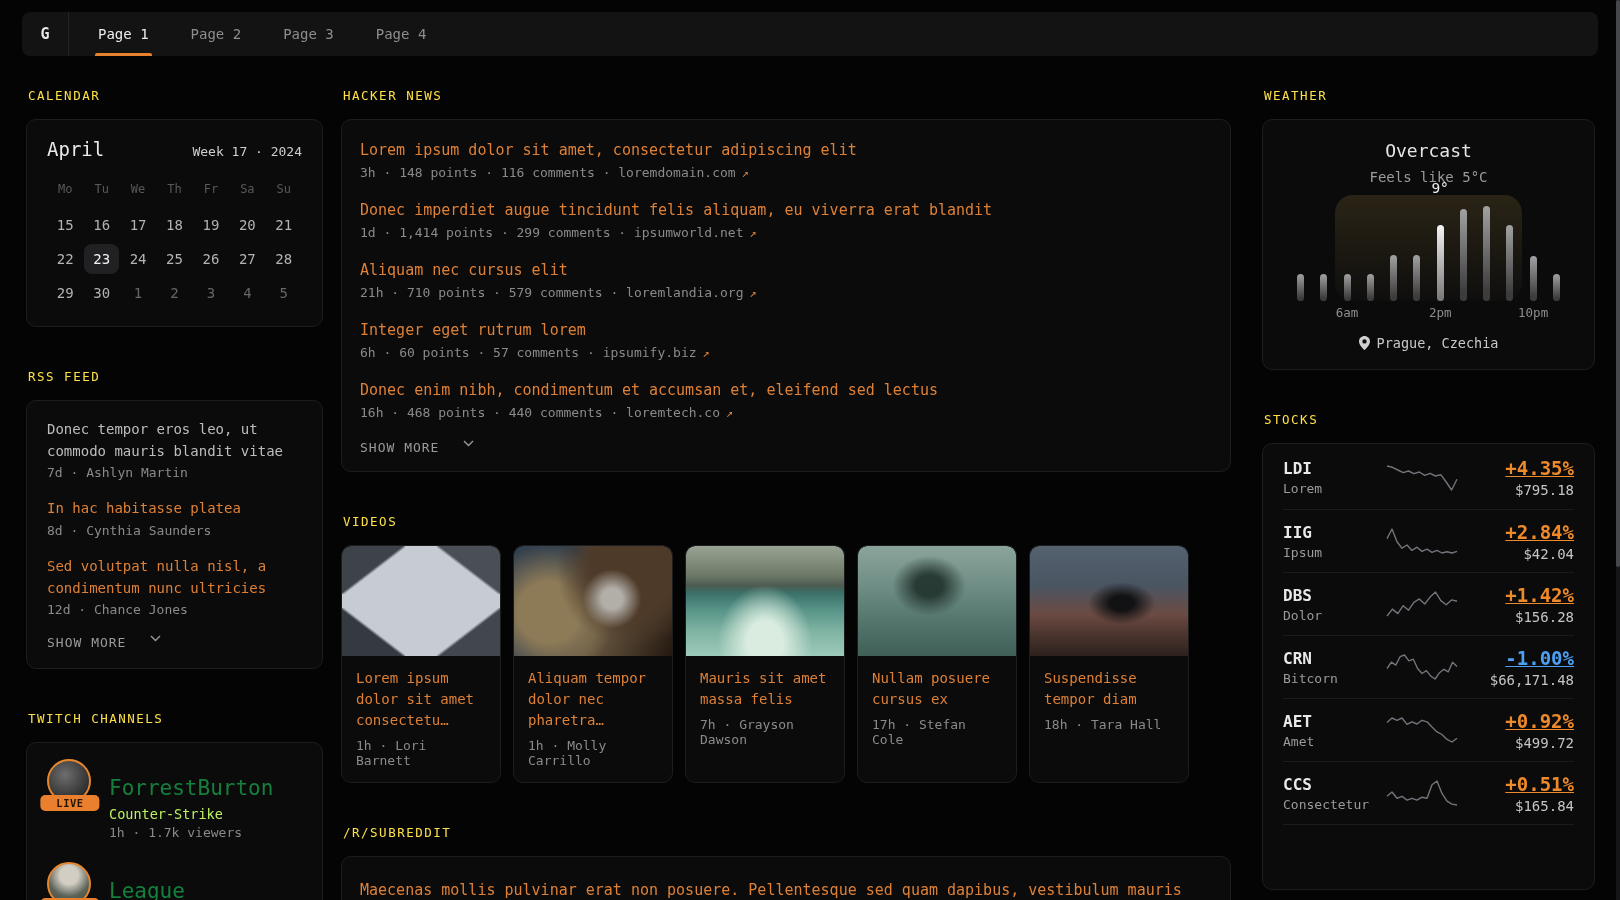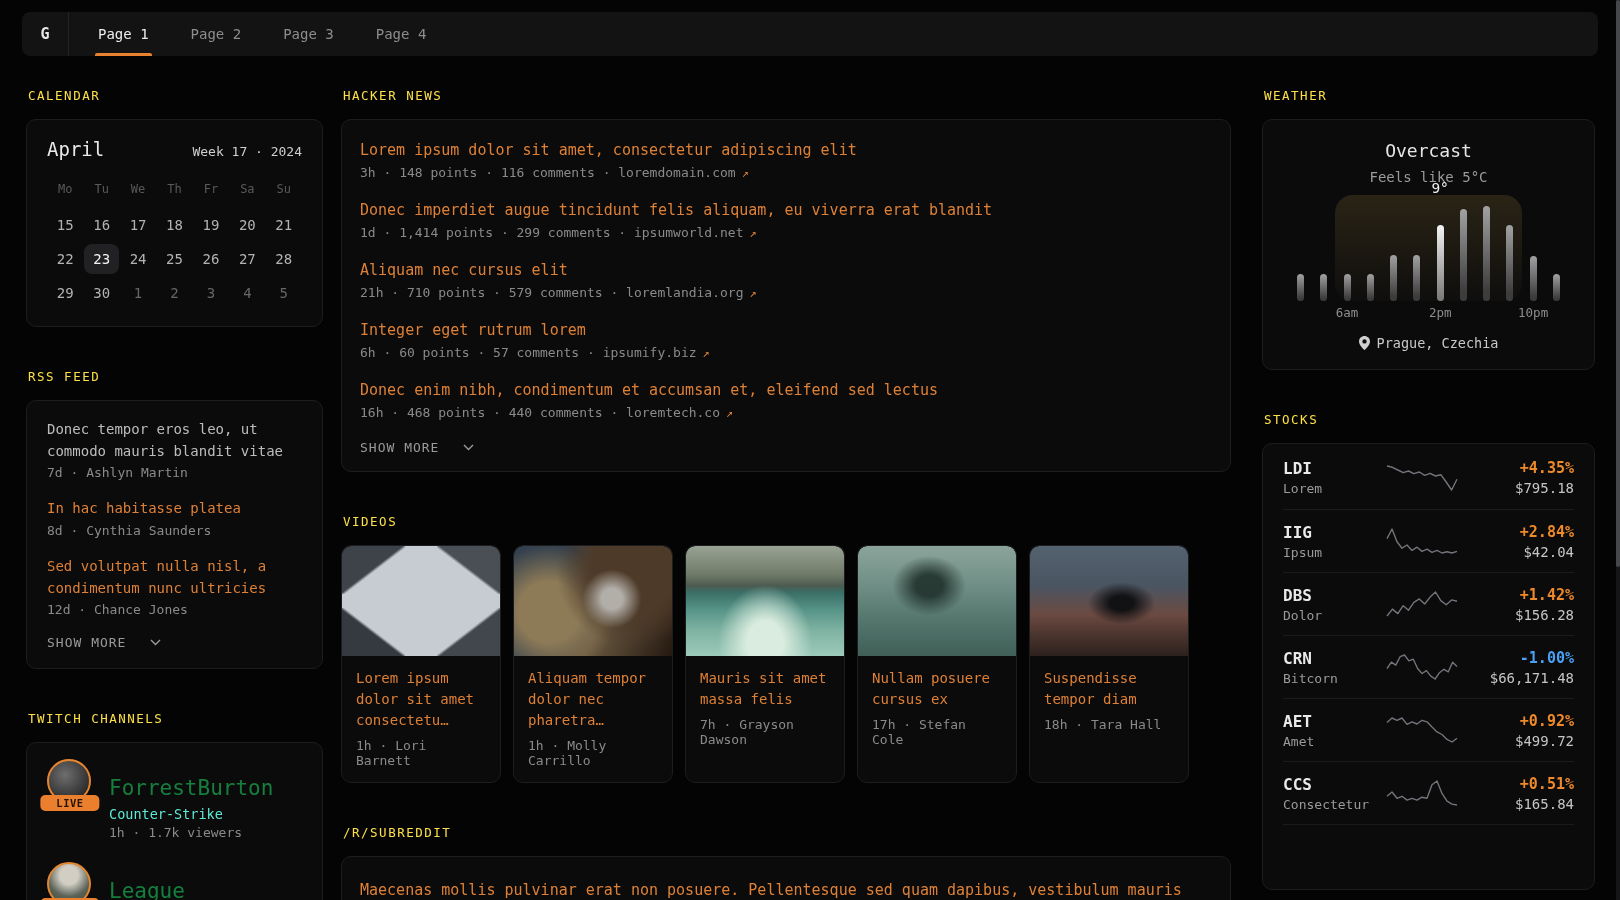--- a/index.html
+++ b/index.html
@@ -55,40 +55,40 @@
   }
   .cal-day.muted { color:#676767; }
   .cal-day.selected { background:#212124; color:#f2f2f2; }
   
   .pad-card { padding:18px 20px; }
   .feed-item { margin-bottom:18px; }
   .feed-title { font-size:14px; line-height:1.55; color:#de8136; cursor:pointer; display:block; }
   .feed-title.read { color:#bdbdbd; }
   .feed-meta { font-size:13px; color:#8a8a8a; margin-top:3px; }
   .show-more {
-    display:flex; align-items:center; gap:24px;
+    display:flex; gap:24px;
     font-size:13px; letter-spacing:1px; color:#9a9a9a; cursor:pointer; margin-top:2px;
   }
   
   .tw-card { padding:16px 20px; }
   .tw-row { display:flex; gap:16px; margin-bottom:22px; cursor:pointer; }
   .tw-avatar-wrap { position:relative; width:46px; height:46px; flex:none; }
   .tw-avatar {
     width:44px; height:44px; border-radius:50%;
     border:2px solid #e5852f;
   }
   .av-1 { background:radial-gradient(circle at 40% 35%, #6e6e6e, #2b2b2b 75%); }
   .av-2 { background:radial-gradient(circle at 50% 28%, #d3cec4 0 26%, #5c6459 60%, #394139); }
   .live-badge {
     position:absolute; left:50%; bottom:-6px; transform:translateX(-50%);
     background:#ea7f2e; color:#20130394; color:#241503; font-size:10.5px; font-weight:bold;
     padding:2px 16px; border-radius:5px; letter-spacing:0.5px;
   }
   .tw-name { font-size:21px; color:#15803d; line-height:1.3;margin-top:16px; }
-  .tw-game { font-size:13.5px; color:#5eead4; margin-top:3px; }
+  .tw-game { font-size:13.5px; color:#bef264; margin-top:3px; }
   .tw-meta { font-size:13px; color:#8a8a8a; margin-top:3px; }
   
   .hn-card { padding:20px 18px 16px; }
   .hn-item { margin-bottom:20px; }
   .hn-title { font-size:15px; color:#de8136; line-height:1.4; cursor:pointer; display:block; }
   .hn-meta { font-size:13px; color:#8a8a8a; margin-top:4px; }
   .ext-arrow { color:#de8136; margin-left:6px; font-size:12px; }
   .sub-card { padding:22px 18px; }
   .sub-title { font-size:15px; color:#de8136; line-height:1.5; cursor:pointer; display:block; max-width:850px; }
   
@@ -163,21 +163,21 @@
   .stock-row {
     display:flex; align-items:center; min-height:63px; cursor:pointer;
     border-top:1px solid #1b1b1d;
   }
   .stock-row:first-child { border-top:none; }
   .st-left { width:96px; flex:none; }
   .st-ticker { font-size:16px; font-weight:bold; color:#e9e9e9; }
   .st-name { font-size:13px; color:#9a9a9a; margin-top:3px; }
   .st-spark { flex:1; display:flex; justify-content:center; }
   .st-right { width:110px; flex:none; text-align:right; }
-  .st-change { font-size:15px; font-weight:bold; }
+  .st-change { font-size:19px; font-weight:bold;text-decoration:underline; }
   .st-change.up { color:#ee8a29; }
   .st-change.down { color:#4aa0f3; }
   .st-price { font-size:14px; color:#c5c5c5; margin-top:3px; }
   
   .scrollbar-track {
     position:absolute; top:0; right:0; width:4px; height:900px; background:#151517;
   }
   .scrollbar-thumb {
     position:absolute; top:0; right:0; width:4px; height:63%; background:#46474b; border-radius:2px;
   }

